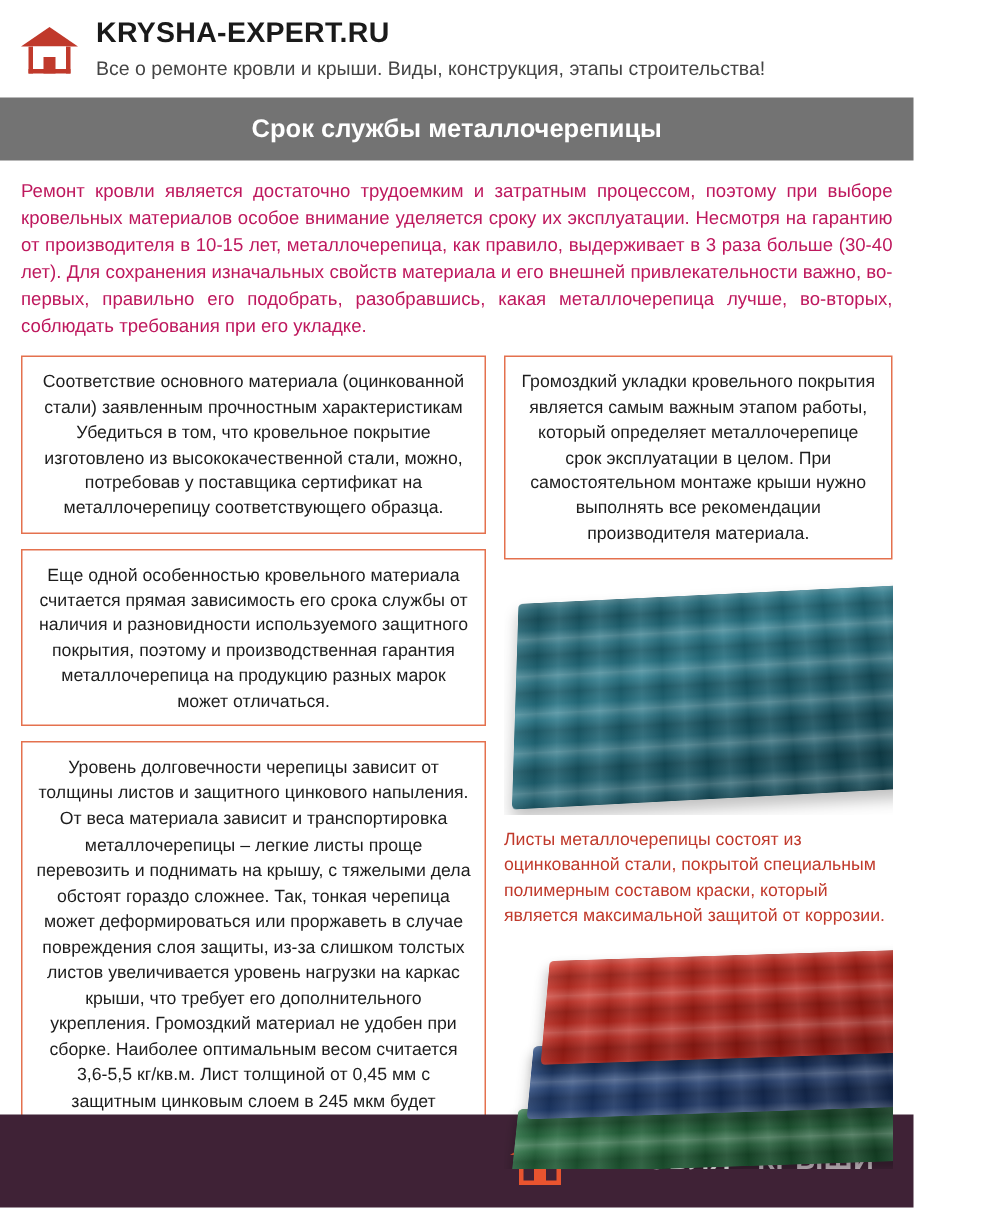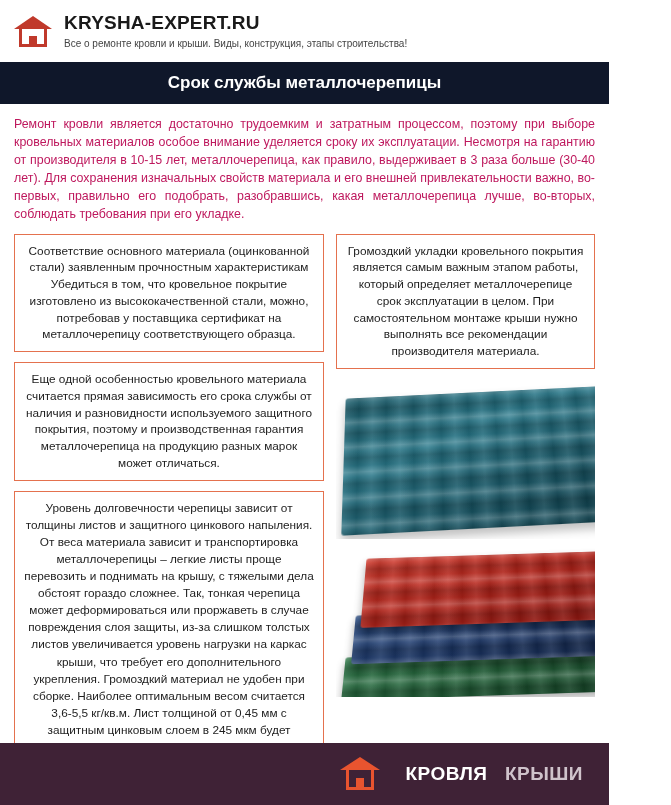--- a/index.html
+++ b/index.html
@@ -57,28 +57,28 @@
     background: #c0392b;
   }
   .site-title-block { line-height: 1.2; }
   .site-title {
     font-size: 19px;
     font-weight: bold;
     color: #1a1a1a;
     letter-spacing: .2px;
   }
   .site-tagline {
-    font-size: 10px;
+    font-size: 13px;
     color: #444;
     margin-top: 3px;
   }
 
   
   .title-bar {
-    background: #0f172a;
+    background: #737373;
     color: #ffffff;
     text-align: center;
     padding: 11px 10px;
     font-size: 17px;
     font-weight: bold;
     margin: 2px 0 0 0;
   }
 
   
   .intro {
@@ -268,20 +268,21 @@
     <div class="col-right">
       <div class="card">Громоздкий укладки кровельного покрытия является самым важным этапом работы, который определяет металлочерепице срок эксплуатации в целом. При самостоятельном монтаже крыши нужно выполнять все рекомендации производителя материала.</div>
 
       <div class="tile-blue-wrap">
         <div class="sheet sheet-blue">
           <div class="ribs"></div>
           <div class="ribs-v"></div>
         </div>
       </div>
 
+      <div class="tile-caption">Листы металлочерепицы состоят из оцинкованной стали, покрытой специальным полимерным составом краски, который является максимальной защитой от коррозии.</div>
 
       <div class="tile-stack-wrap">
         <div class="sheet sheet-green">
             <div class="ribs"></div>
             <div class="ribs-v"></div>
           </div>
         <div class="sheet sheet-navy">
             <div class="ribs"></div>
             <div class="ribs-v"></div>
           </div>

